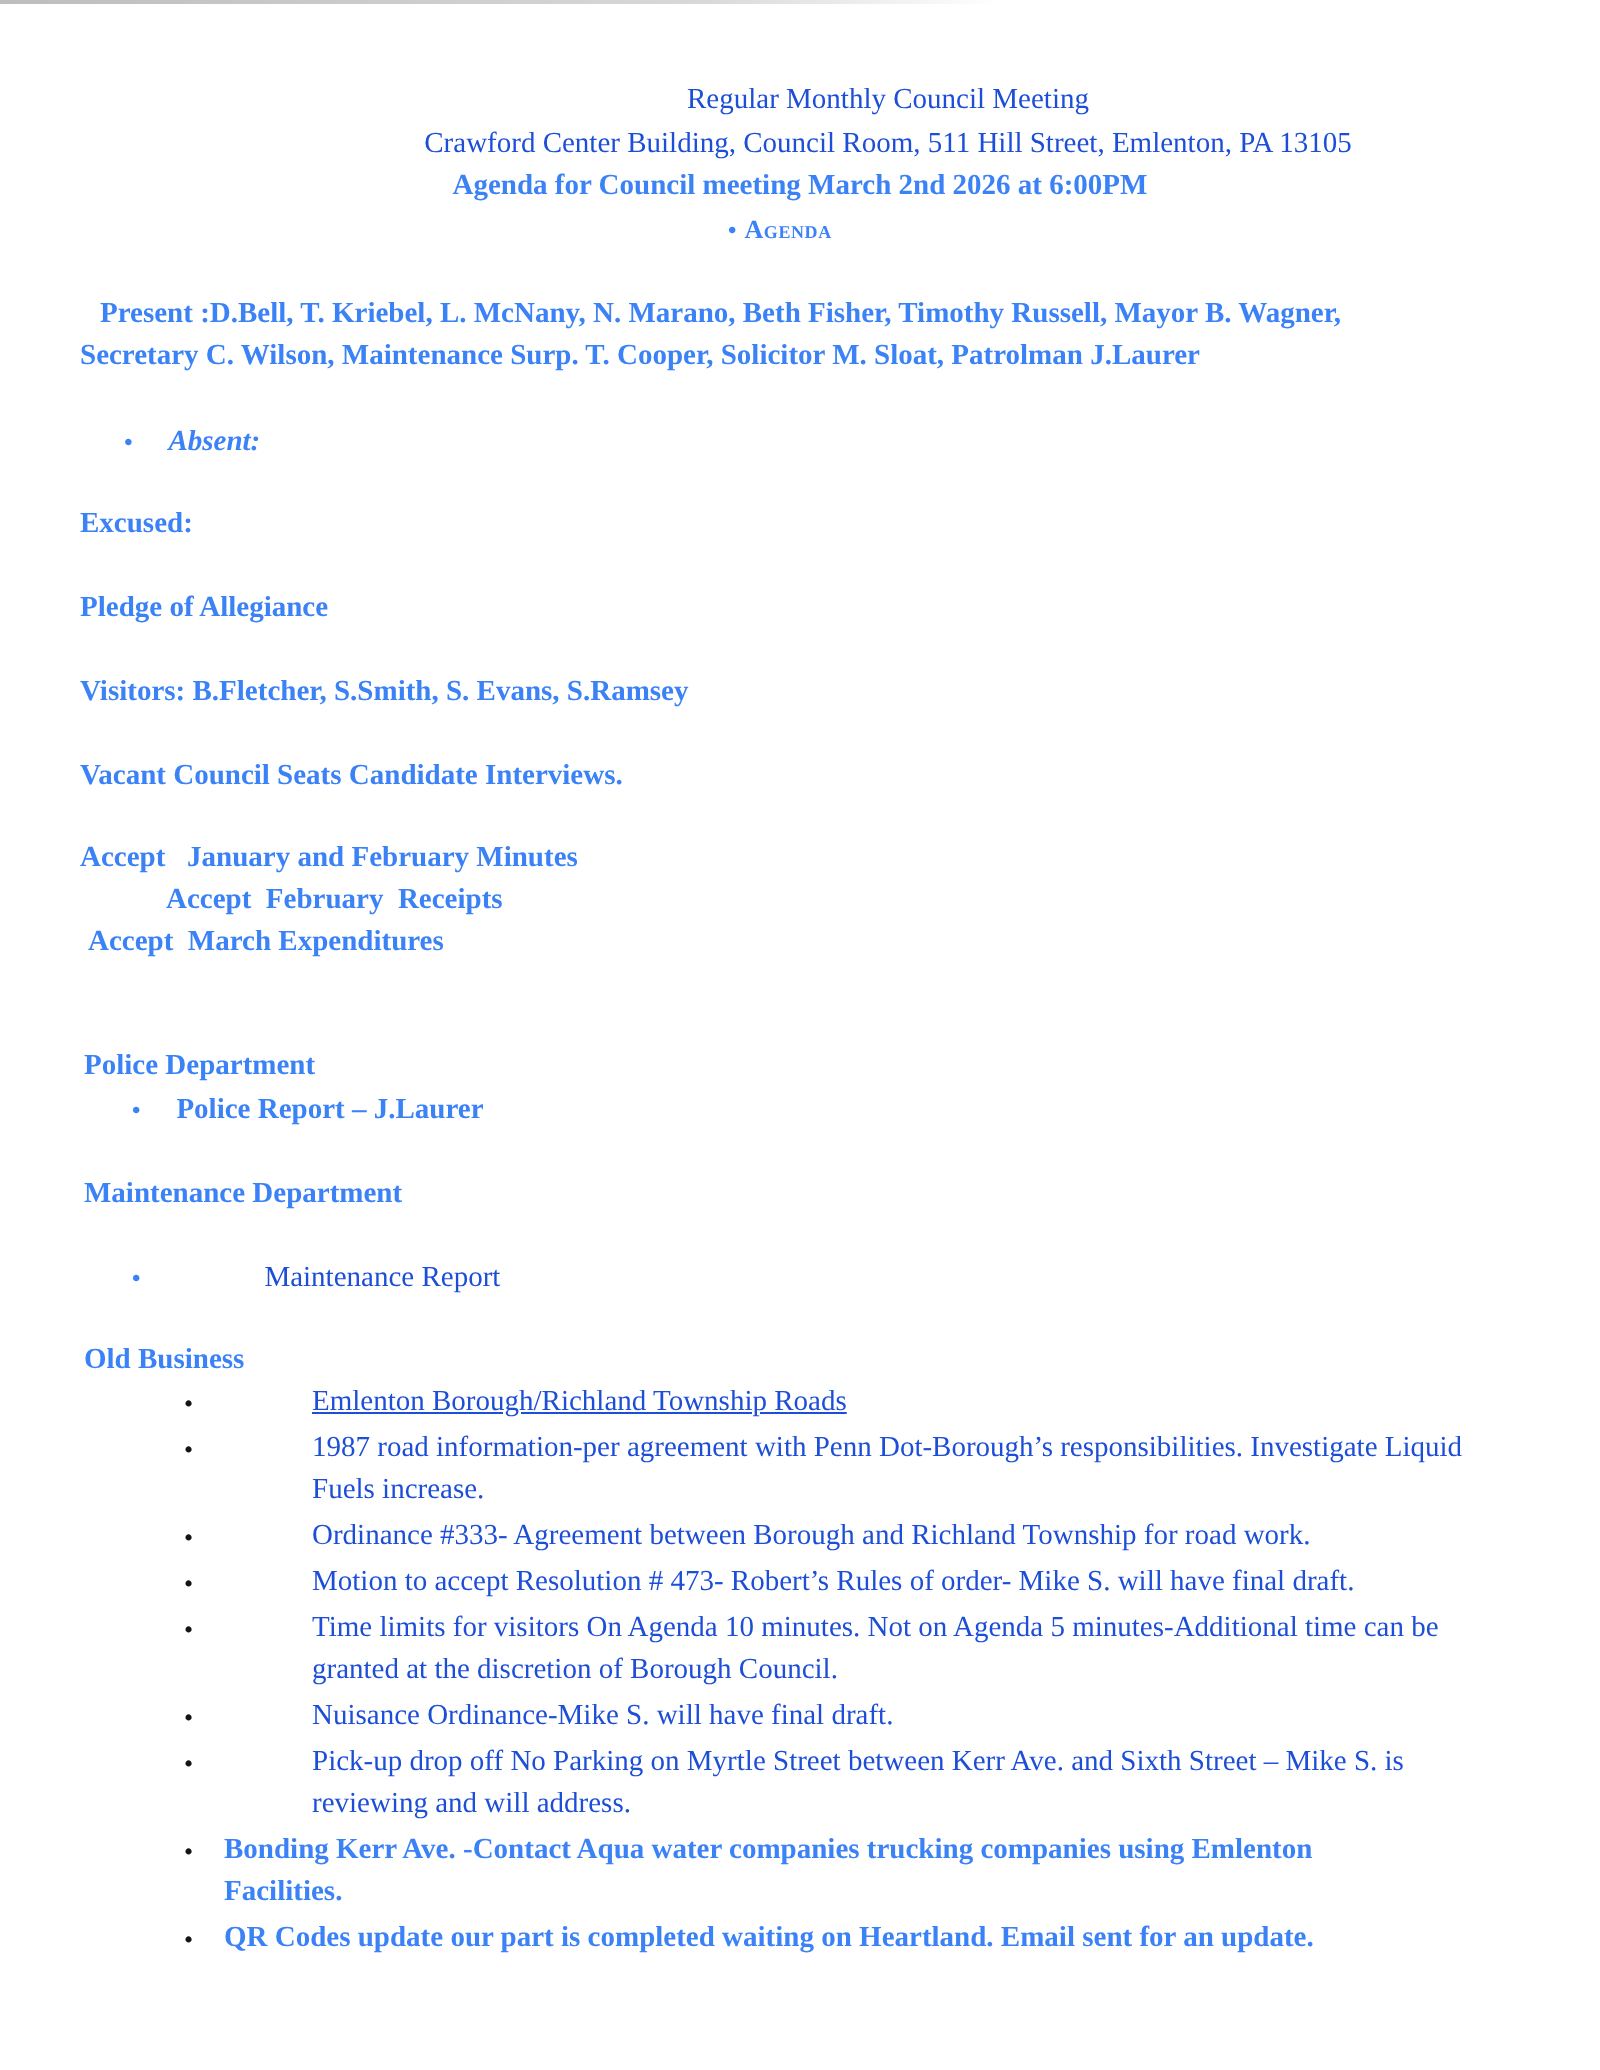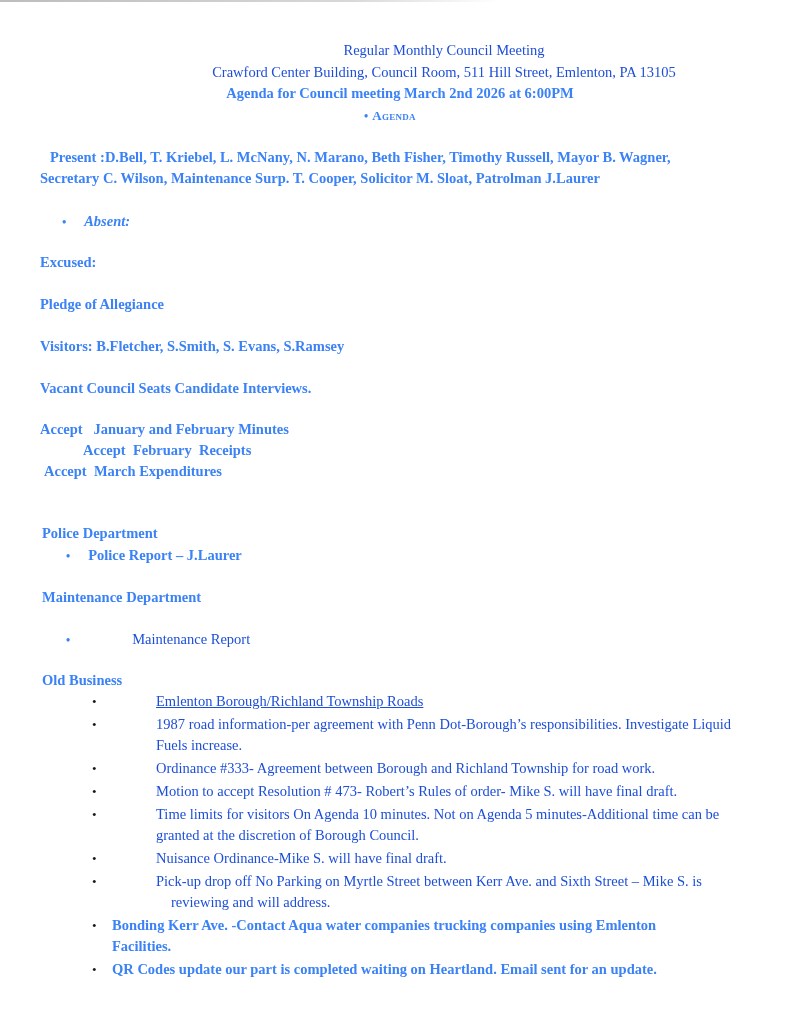--- a/index.html
+++ b/index.html
@@ -118,21 +118,21 @@
         <div class="abs line reg" style="left: 112px; top: 806px;">Time limits for visitors On Agenda 10 minutes. Not on Agenda 5 minutes-Additional time can be</div>
         <div class="abs line reg" style="left: 112px; top: 827px;">granted at the discretion of Borough Council.</div>
       </div>
       <div>
         <div class="bullet" style="left: 92px; top: 851px;">•</div>
         <div class="abs line reg" style="left: 112px; top: 850px;">Nuisance Ordinance-Mike S. will have final draft.</div>
       </div>
       <div>
         <div class="bullet" style="left: 92px; top: 874px;">•</div>
         <div class="abs line reg" style="left: 112px; top: 873px; text-align: right;">Pick-up drop off No Parking on Myrtle Street between Kerr Ave. and Sixth Street – Mike S. is</div>
-        <div class="abs line reg" style="left: 112px; top: 894px; margin-left: 15px;">reviewing and will address.</div>
+        <div class="abs line reg" style="left: 112px; top: 894px;">reviewing and will address.</div>
       </div>
       <div>
         <div class="bullet" style="left: 92px; top: 918px;">•</div>
         <div class="abs line bold" style="left: 112px; top: 917px;">Bonding Kerr Ave. -Contact Aqua water companies trucking companies using Emlenton</div>
         <div class="abs line bold" style="left: 112px; top: 938px;">Facilities.</div>
       </div>
       <div>
         <div class="bullet" style="left: 92px; top: 962px;">•</div>
         <div class="abs line bold" style="left: 112px; top: 961px;">QR Codes update our part is completed waiting on Heartland. Email sent for an update.</div>
       </div>

